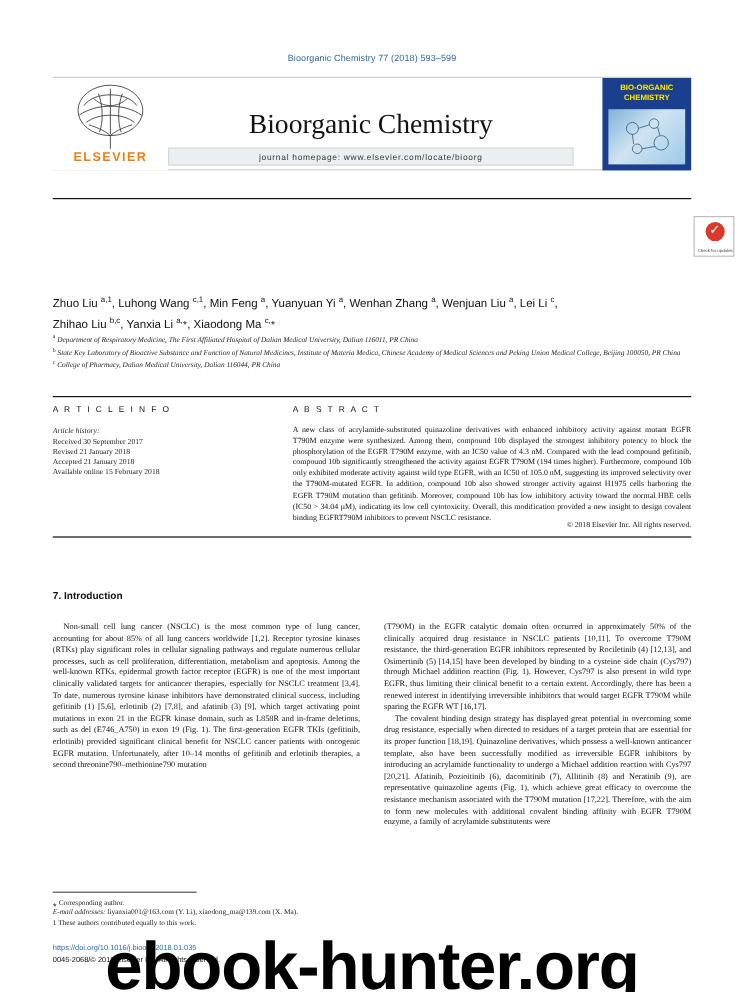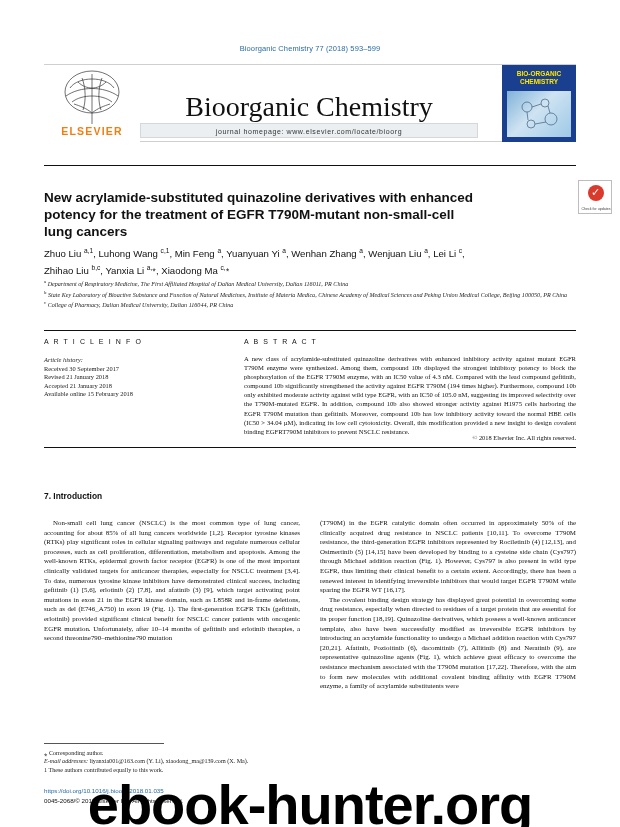--- a/index.html
+++ b/index.html
@@ -39,21 +39,21 @@
   .mast-center{
     position:absolute;left:96px;top:0;width:338px;height:77px;
   }
   .contents-line{
     position:absolute;top:8px;left:0;width:338px;text-align:center;
     font-family:"Liberation Sans", sans-serif;font-size:7.5px;color:#222;
   }
   .contents-line a{color:#2b6ca3;text-decoration:none;}
   .journal-title{
     position:absolute;top:26px;left:0;width:338px;text-align:center;
-    font-family:"Liberation Serif", serif;font-size:28px;color:#111;
+    font-family:"Liberation Serif", serif;font-size:23px;color:#111;
   }
   .homepage-bar{
     position:absolute;left:0;bottom:4px;width:338px;height:15px;
     background:#eceff1;border:0.5px solid #d5d8da;box-sizing:border-box;
     font-family:"Liberation Sans", sans-serif;font-size:7px;color:#333;
     text-align:center;line-height:15px;letter-spacing:0.6px;
   }
   .cover-box{
     position:absolute;right:0px;top:0px;width:74px;height:77px;
     background:#1b3f8f;overflow:hidden;
@@ -222,21 +222,20 @@
             <circle cx="38" cy="12" r="4"></circle>
           <circle cx="44" cy="28" r="6"></circle>
             <circle cx="24" cy="33" r="4"></circle>
           <path d="M25 16 L34 13 M41 15 L43 22 M39 31 L28 33 M21 29 L20 21"></path>
         </g>
       </svg>
     </div>
   </div>
 
   <div class="title-rule"></div>
-  <h1 class="title">New acrylamide-substituted quinazoline derivatives with enhanced potency for the treatment of EGFR T790M-mutant non-small-cell lung cancers</h1>
 
   <div class="checkmark">
     <div class="cm-circle"></div>
     <div class="cm-check">✓</div>
     <div class="cm-label">Check for updates</div>
   </div>
 
   <div class="authors">
     Zhuo Liu <sup>a,1</sup>, Luhong Wang <sup>c,1</sup>, Min Feng <sup>a</sup>, Yuanyuan Yi <sup>a</sup>, Wenhan Zhang <sup>a</sup>, Wenjuan Liu <sup>a</sup>, Lei Li <sup>c</sup>,<br>
     Zhihao Liu <sup>b,c</sup>, Yanxia Li <sup>a,</sup><sup>⁎</sup>, Xiaodong Ma <sup>c,</sup><sup>⁎</sup>

